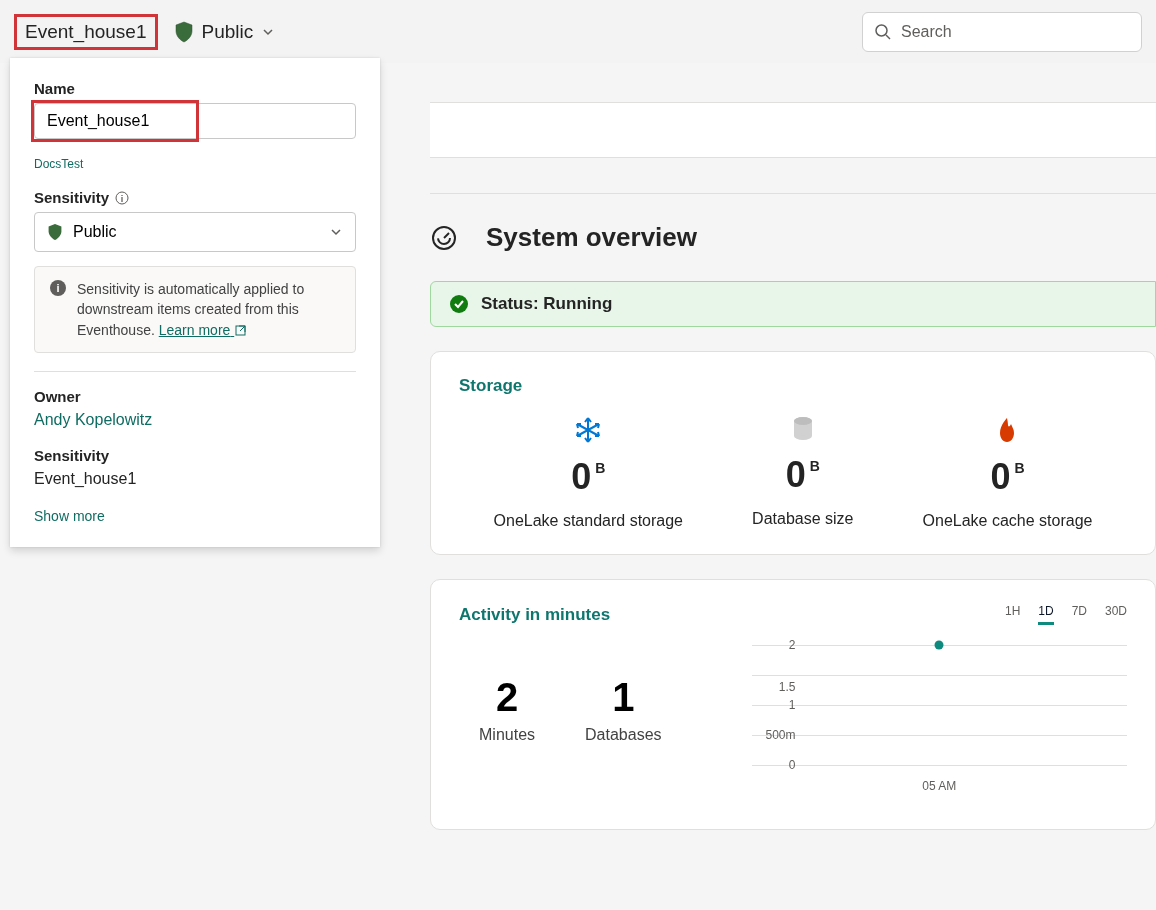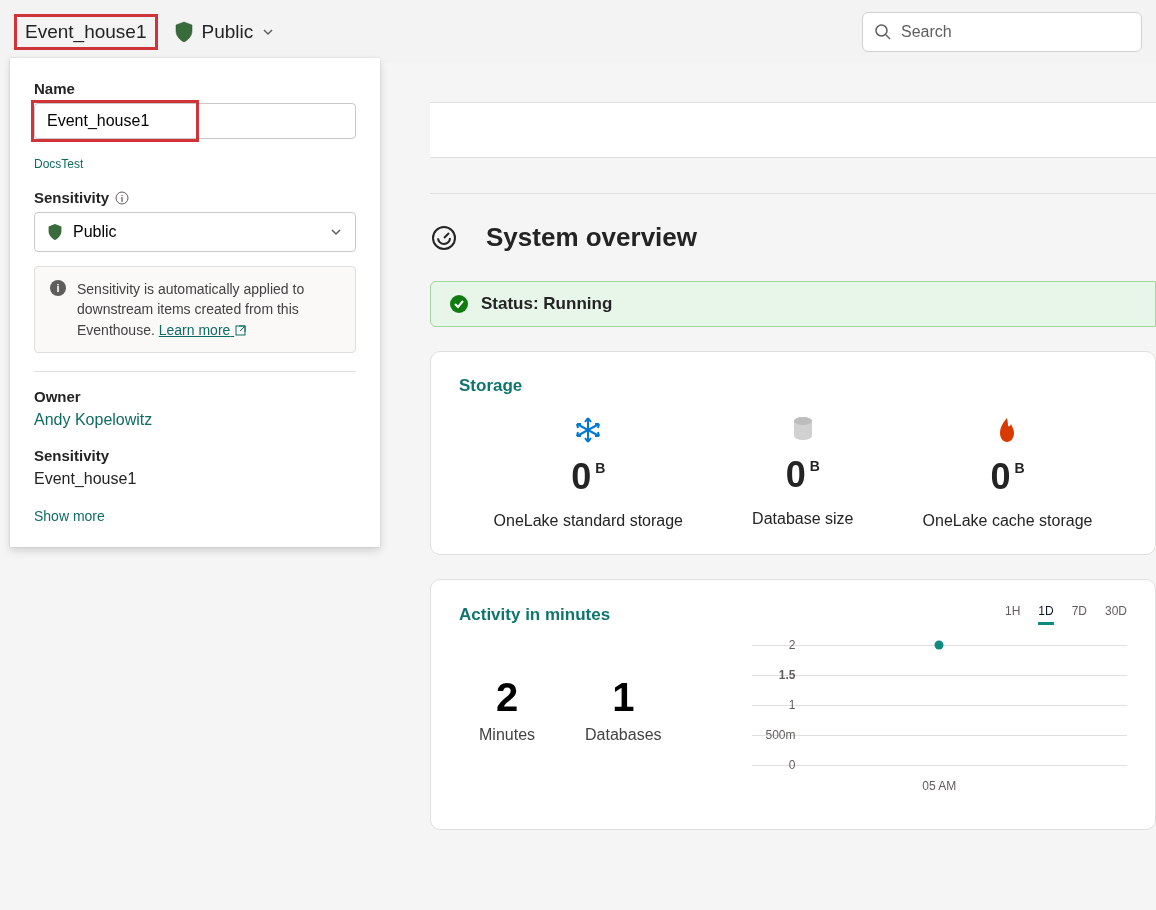--- a/index.html
+++ b/index.html
@@ -242,21 +242,21 @@
             <div class="act-stat">
               <div class="act-stat-val">1</div>
               <div class="act-stat-label">Databases</div>
             </div>
           </div>
         <div class="chart">
           <div class="chart-grid" id="chart-grid">
               <div class="chart-line" style="top: 0px;"></div>
               <div class="chart-ylabel" style="top: 0px;">2</div>
               <div class="chart-line" style="top: 30px;"></div>
-              <div class="chart-ylabel" style="top: 30px; font-weight: bold;">1.5</div>
+              <div class="chart-ylabel" style="top: 42px;">1.5</div>
               <div class="chart-line" style="top: 60px;"></div>
               <div class="chart-ylabel" style="top: 60px;">1</div>
               <div class="chart-line" style="top: 90px;"></div>
               <div class="chart-ylabel" style="top: 90px;">500m</div>
               <div class="chart-line" style="top: 120px;"></div>
               <div class="chart-ylabel" style="top: 120px;">0</div>
               <div class="chart-point" style="left: 50%; top: 0px;"></div>
               <div class="chart-xlabel" style="left: 50%; top: 134px;">05 AM</div>
             </div>
         </div>

